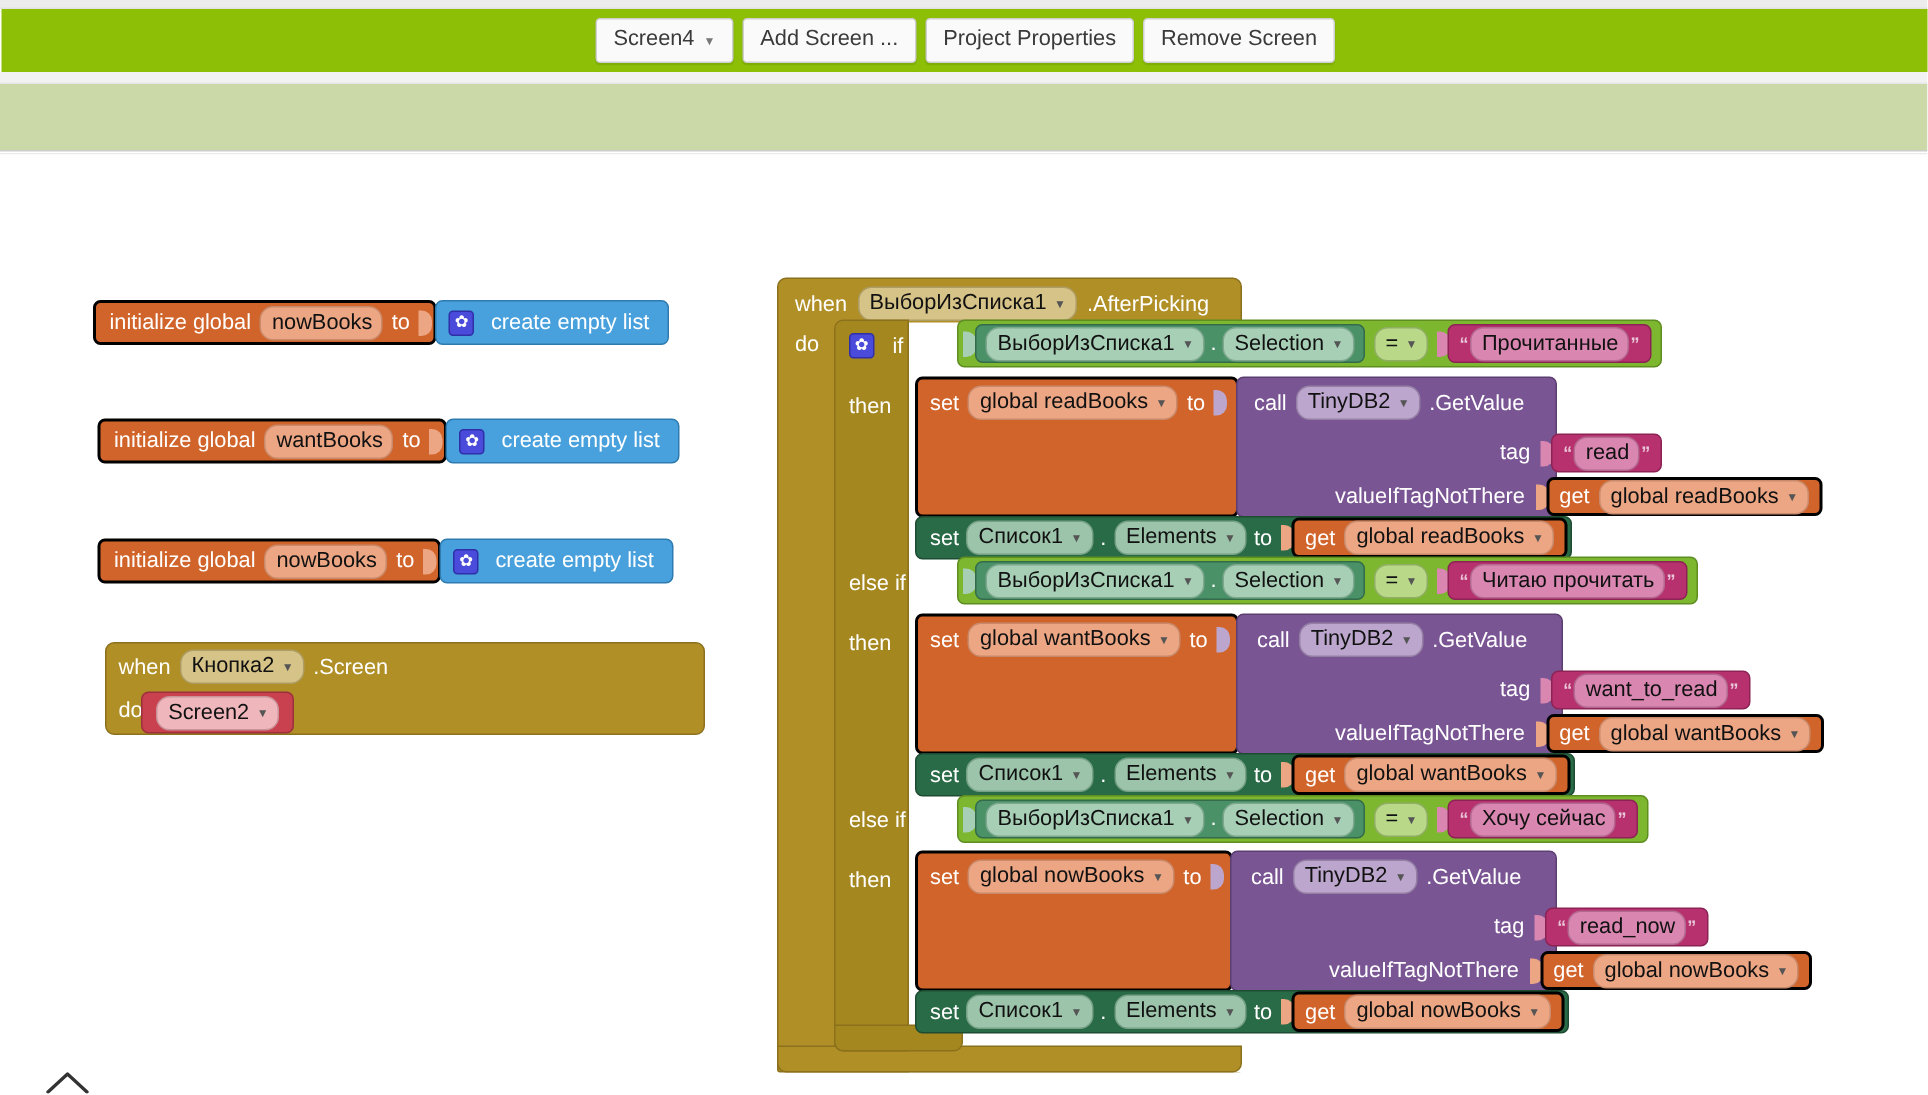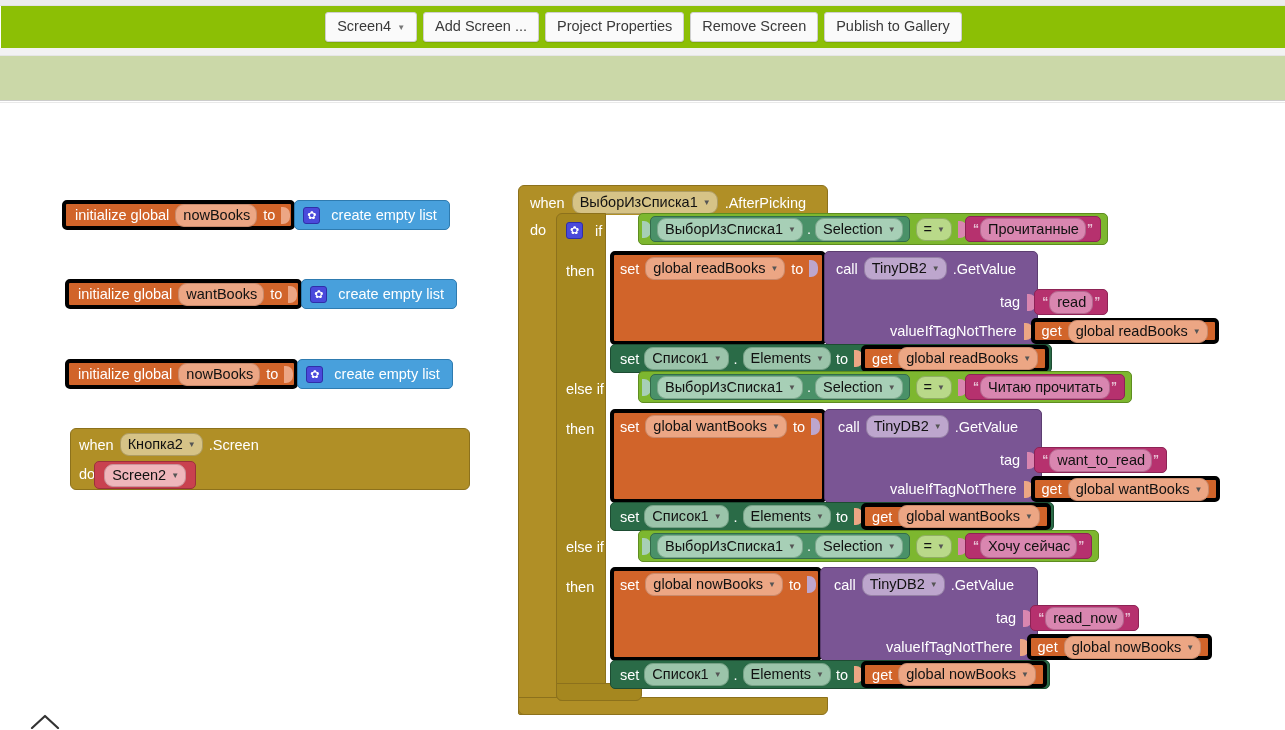--- a/index.html
+++ b/index.html
@@ -58,21 +58,21 @@
   .fld .dd { font-size:8px; color:#555; position:relative; top:1px; }
   .notch {
     width:9px; height:17px;
     border-radius:0 7px 7px 0;
     display:inline-block;
     margin-right:-1px;
     flex:none;
   }
 
   
-  .c-orange { background:#d1642a; border:4px solid #000000; }
+  .c-orange { background:#d1642a; border:2px solid #000000; }
   .f-orange { background:#eca684; border-color:#c98a6c; }
   
   .c-blue { background:#48a0dc; border:1px solid #2e7bb0; }
   
   .c-gold { background:#b08f26; border:1px solid #8c711c; }
   .f-gold { background:#d6c387; border-color:#ad9c63; }
   
   .c-lgreen { background:#7db72f; border:1px solid #5e8d20; }
   .f-lgreen { background:#b9d989; border-color:#90ae64; }
   
@@ -108,21 +108,20 @@
 <div id="topstrip"></div>
 
 <div id="greenbar">
   <div class="tbtn">
     <span>Screen4</span>
     <span class="caret">▼</span>
   </div>
   <div class="tbtn">Add Screen ...</div>
   <div class="tbtn">Project Properties</div>
   <div class="tbtn">Remove Screen</div>
-  <div class="tbtn">Publish to Gallery</div>
 </div>
 
 <div id="gap1"></div>
 <div id="palebar"></div>
 <div id="divider"></div>
 <div id="divider2"></div>
 
 <div id="canvas">
 
   <div class="blk" style="left:62px; top:97px;">

